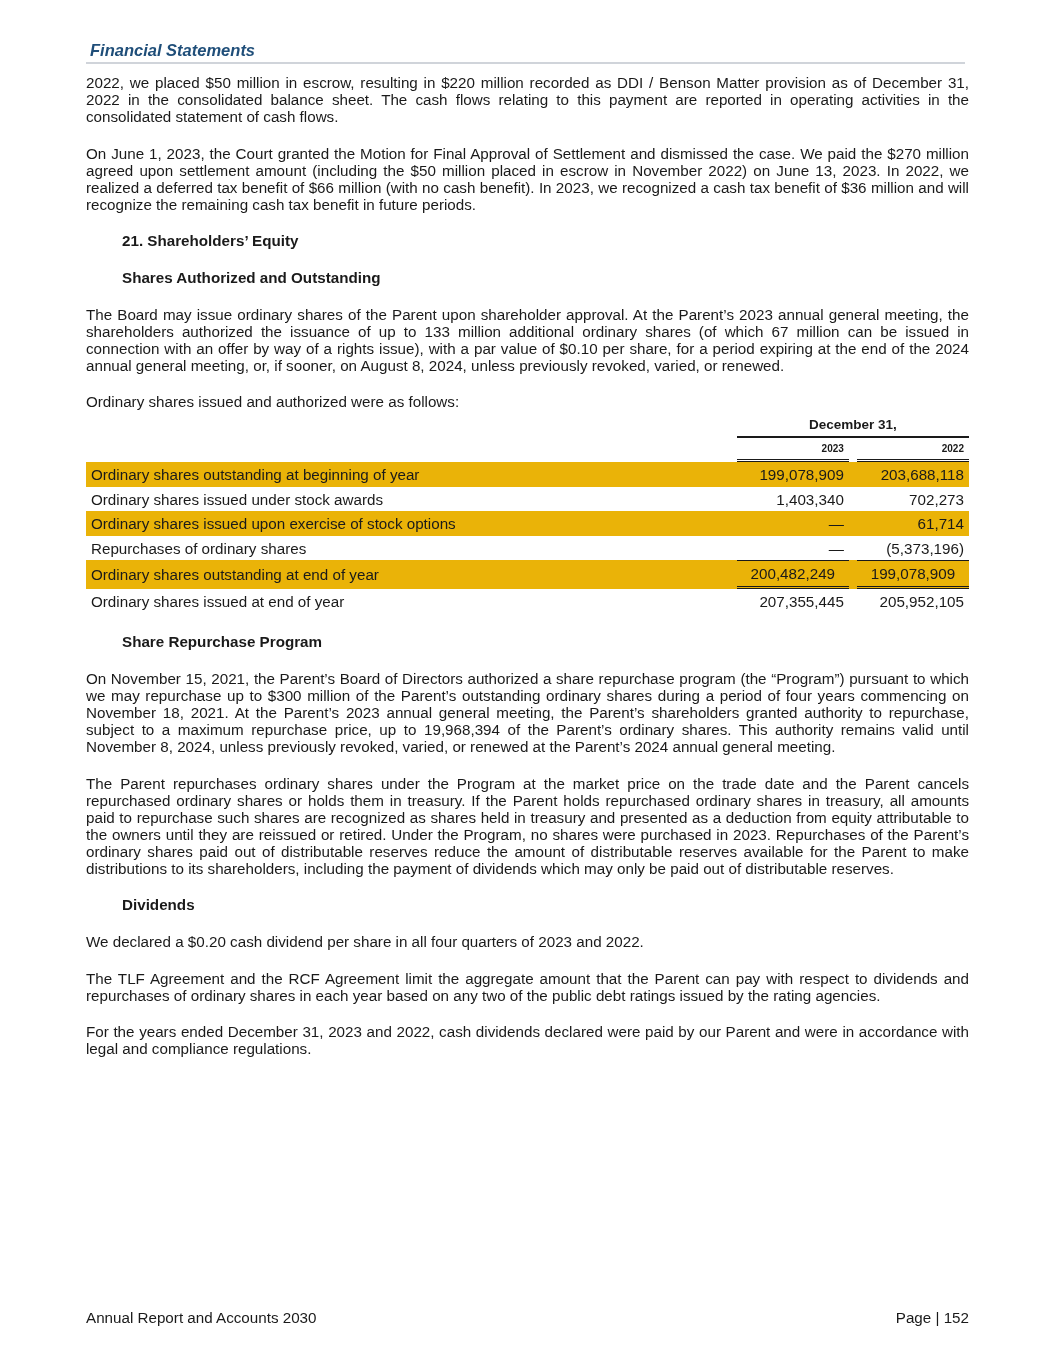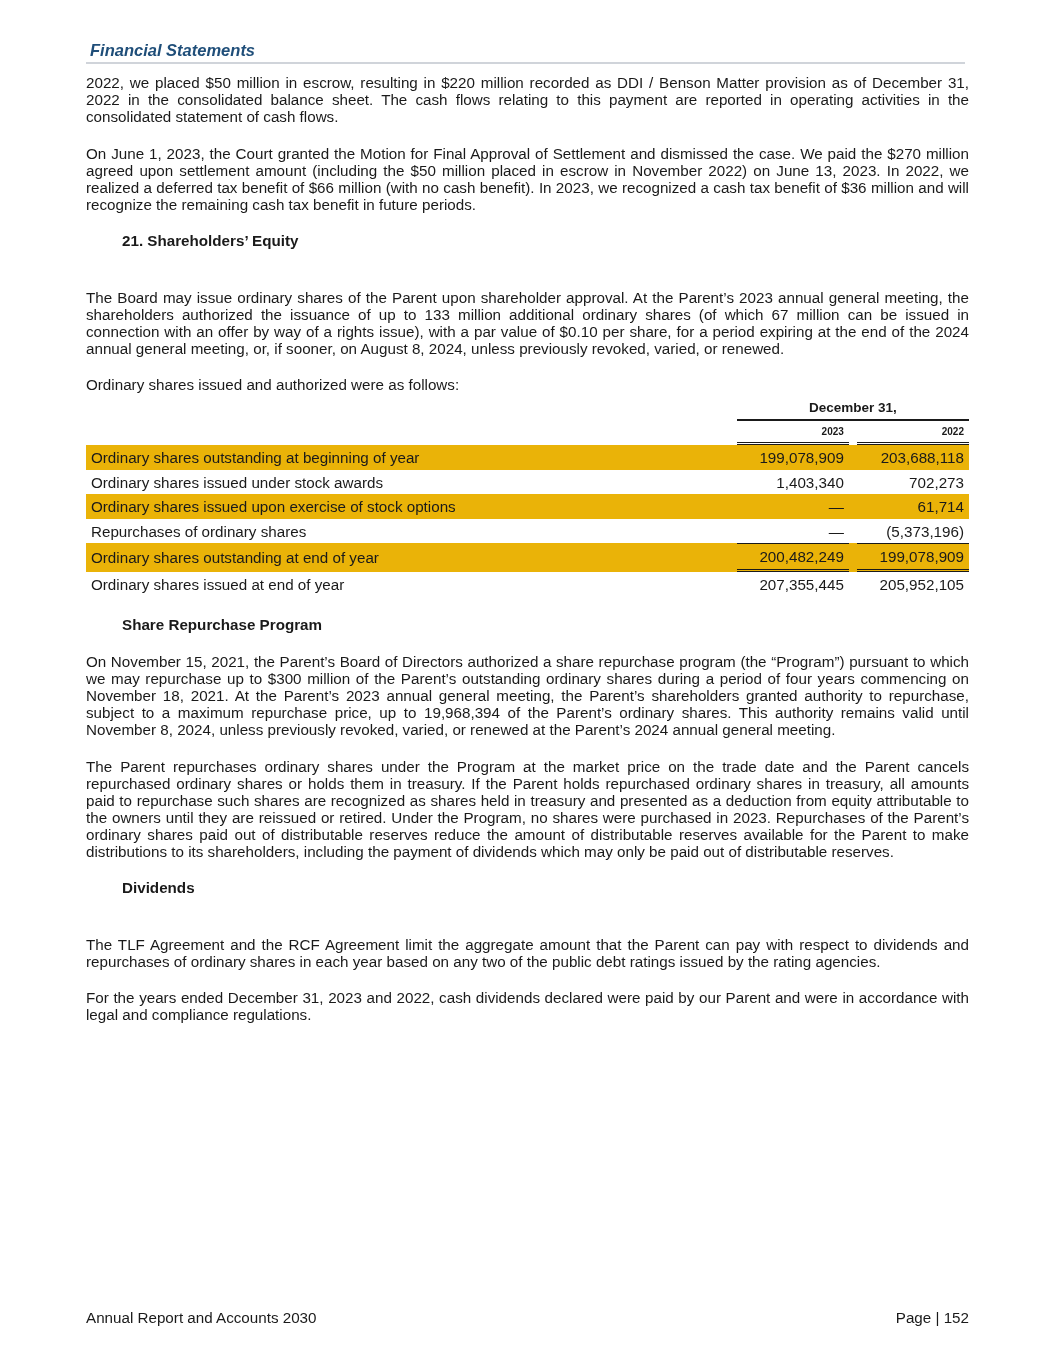--- a/index.html
+++ b/index.html
@@ -27,37 +27,38 @@
     border-collapse: separate; border-spacing: 0; width: 883px;
     font-size: 15.2px; margin-top: 3px;
   }
   table.shares td { padding: 0 5px; height: 24.5px; white-space: nowrap; }
   table.shares td.lbl { width: 640px; }
   table.shares td.num { text-align: right; width: 102px; }
   table.shares td.sp { width: 8px; padding: 0; }
   .hdr-group { text-align: center; font-weight: bold; font-size: 13.5px; border-bottom: 2px solid #1a1a1a; height: 18px !important; }
   .hdr-year { text-align: center; font-weight: bold; font-size: 10px; border-bottom: 3px double #1a1a1a; height: 18px !important; }
   tr.shaded td.lbl, tr.shaded td.num, tr.shaded td.sp { background: #eab308; }
-  tr.total td.num { border-top: 1.5px solid #1a1a1a; border-bottom: 3px double #1a1a1a; }
+  tr.total td.num { border-top: 1.5px solid #1a1a1a; border-bottom: 3px double #1a1a1a; text-align: center; }
   .footer-left { position: absolute; left: 86px; top: 1309px; font-size: 15.2px; }
   .footer-right { position: absolute; right: 86px; top: 1309px; font-size: 15.2px; }
 </style>
 </head>
 <body>
 
 <div class="header-title">Financial Statements</div>
 <div class="header-rule"></div>
 
 <div class="content">
   <p>2022, we placed $50 million in escrow, resulting in $220 million recorded as DDI / Benson Matter provision as of December 31, 2022 in the consolidated balance sheet. The cash flows relating to this payment are reported in operating activities in the consolidated statement of cash flows.</p>
   <div class="gap"></div>
   <p>On June 1, 2023, the Court granted the Motion for Final Approval of Settlement and dismissed the case. We paid the $270 million agreed upon settlement amount (including the $50 million placed in escrow in November 2022) on June 13, 2023. In 2022, we realized a deferred tax benefit of $66 million (with no cash benefit). In 2023, we recognized a cash tax benefit of $36 million and will recognize the remaining cash tax benefit in future periods.</p>
   <div class="gap"></div>
   <p class="heading">21.  Shareholders’ Equity</p>
   <div class="gap"></div>
+  <p class="heading">Shares Authorized and Outstanding</p>
   <div class="gap"></div>
   <p>The Board may issue ordinary shares of the Parent upon shareholder approval. At the Parent’s 2023 annual general meeting, the shareholders authorized the issuance of up to 133 million additional ordinary shares (of which 67 million can be issued in connection with an offer by way of a rights issue), with a par value of $0.10 per share, for a period expiring at the end of the 2024 annual general meeting, or, if sooner, on August 8, 2024, unless previously revoked, varied, or renewed.</p>
   <div class="gap"></div>
   <p>Ordinary shares issued and authorized were as follows:</p>
 
   <table class="shares">
     <tbody>
         <tr>
       <td class="lbl"></td>
       <td colspan="3" class="hdr-group">December 31,</td>
@@ -109,20 +110,21 @@
 
   <div class="gap"></div>
   <p class="heading">Share Repurchase Program</p>
   <div class="gap"></div>
   <p>On November 15, 2021, the Parent’s Board of Directors authorized a share repurchase program (the “Program”) pursuant to which we may repurchase up to $300 million of the Parent’s outstanding ordinary shares during a period of four years commencing on November 18, 2021. At the Parent’s 2023 annual general meeting, the Parent’s shareholders granted authority to repurchase, subject to a maximum repurchase price, up to 19,968,394 of the Parent’s ordinary shares. This authority remains valid until November 8, 2024, unless previously revoked, varied, or renewed at the Parent’s 2024 annual general meeting.</p>
   <div class="gap"></div>
   <p>The Parent repurchases ordinary shares under the Program at the market price on the trade date and the Parent cancels repurchased ordinary shares or holds them in treasury. If the Parent holds repurchased ordinary shares in treasury, all amounts paid to repurchase such shares are recognized as shares held in treasury and presented as a deduction from equity attributable to the owners until they are reissued or retired. Under the Program, no shares were purchased in 2023. Repurchases of the Parent’s ordinary shares paid out of distributable reserves reduce the amount of distributable reserves available for the Parent to make distributions to its shareholders, including the payment of dividends which may only be paid out of distributable reserves.</p>
   <div class="gap"></div>
   <p class="heading">Dividends</p>
   <div class="gap"></div>
+  <p>We declared a $0.20 cash dividend per share in all four quarters of 2023 and 2022.</p>
   <div class="gap"></div>
   <p>The TLF Agreement and the RCF Agreement limit the aggregate amount that the Parent can pay with respect to dividends and repurchases of ordinary shares in each year based on any two of the public debt ratings issued by the rating agencies.</p>
   <div class="gap"></div>
   <p>For the years ended December 31, 2023 and 2022, cash dividends declared were paid by our Parent and were in accordance with legal and compliance regulations.</p>
 </div>
 
 <div class="footer-left">Annual Report and Accounts 2030</div>
 <div class="footer-right">Page | 152</div>
 
 </body></html>

